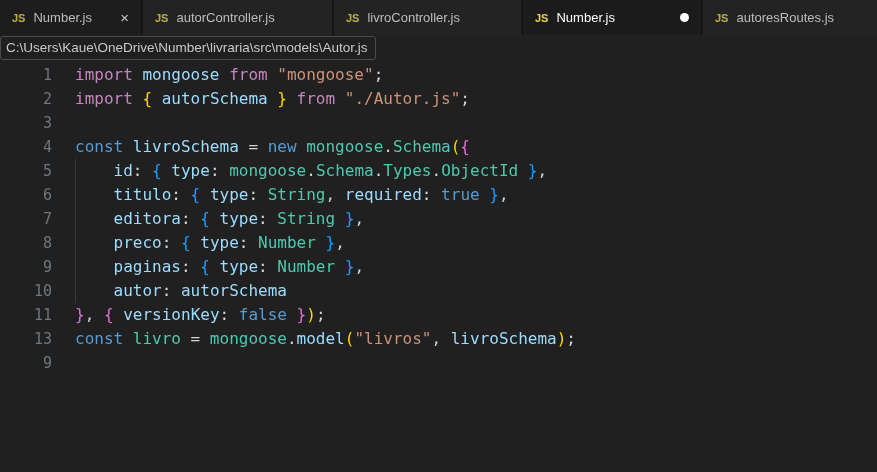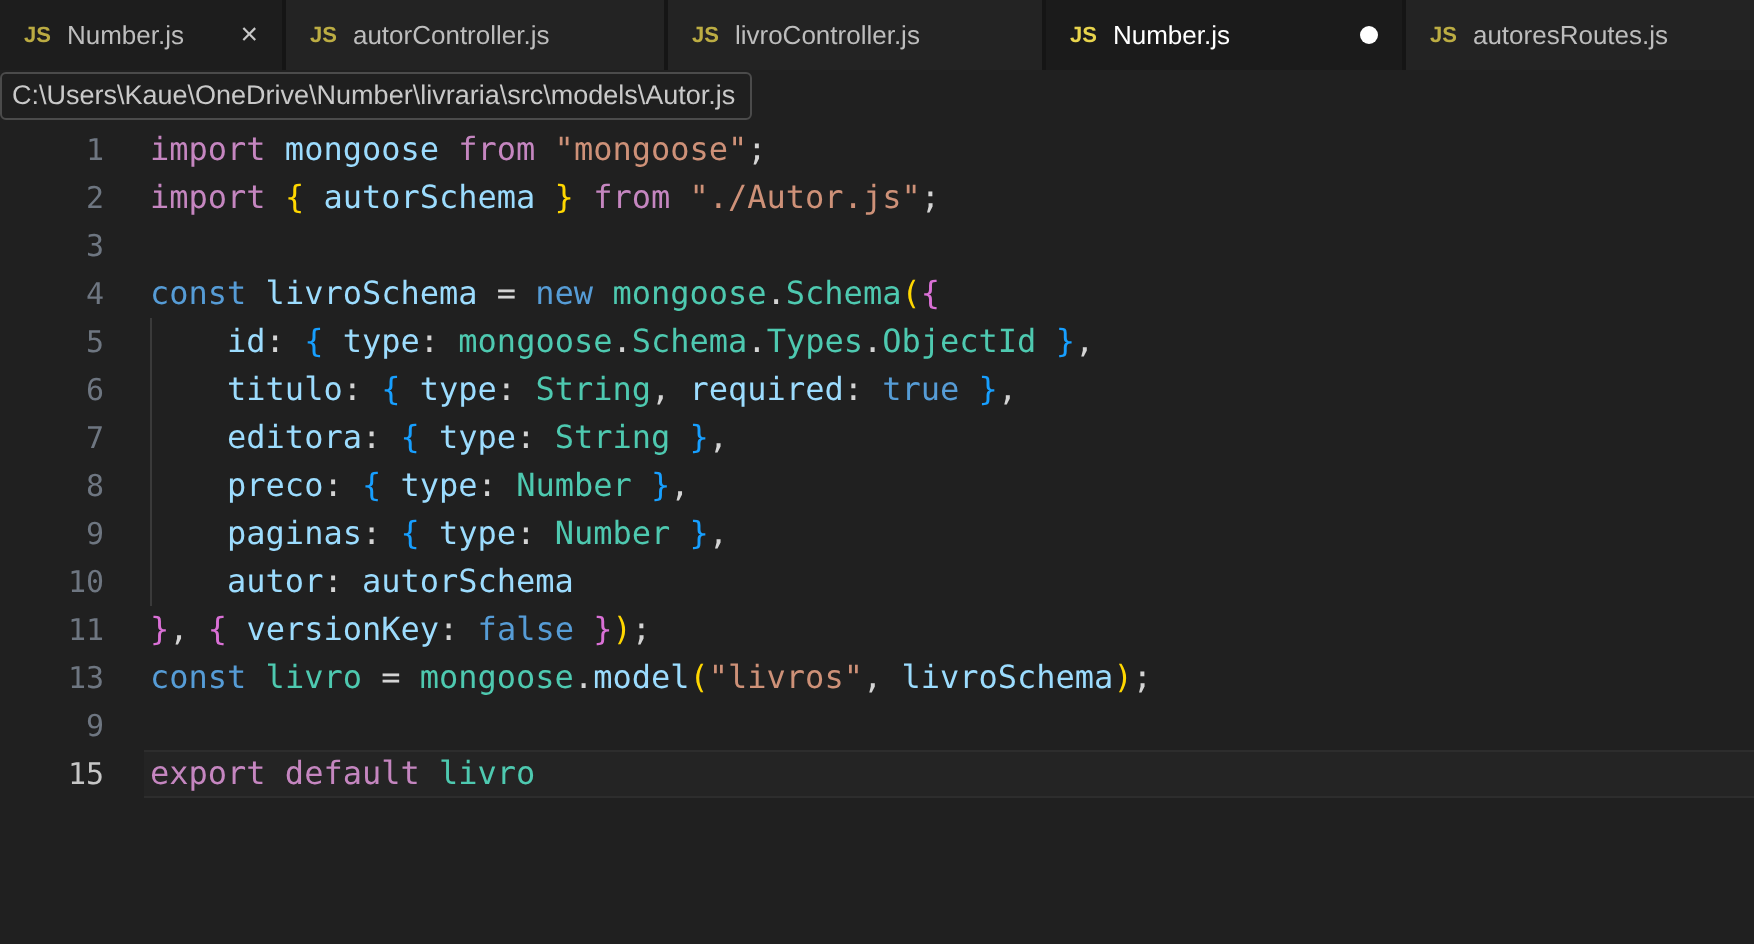--- a/index.html
+++ b/index.html
@@ -96,17 +96,16 @@
       <div class="row"><span class="num">4</span><span class="code"><span style="color: rgb(86, 156, 214);">const</span><span style="color: rgb(156, 220, 254);"> livroSchema</span><span style="color: rgb(212, 212, 212);"> =</span><span style="color: rgb(86, 156, 214);"> new</span><span style="color: rgb(78, 201, 176);"> mongoose</span><span style="color: rgb(212, 212, 212);">.</span><span style="color: rgb(78, 201, 176);">Schema</span><span style="color: rgb(255, 215, 0);">(</span><span style="color: rgb(218, 112, 214);">{</span></span></div>
       <div class="row"><span class="num">5</span><span class="code"><span style="color: rgb(156, 220, 254);">    id</span><span style="color: rgb(212, 212, 212);">:</span><span style="color: rgb(212, 212, 212);"> </span><span style="color: rgb(23, 159, 255);">{</span><span style="color: rgb(156, 220, 254);"> type</span><span style="color: rgb(212, 212, 212);">:</span><span style="color: rgb(78, 201, 176);"> mongoose</span><span style="color: rgb(212, 212, 212);">.</span><span style="color: rgb(78, 201, 176);">Schema</span><span style="color: rgb(212, 212, 212);">.</span><span style="color: rgb(78, 201, 176);">Types</span><span style="color: rgb(212, 212, 212);">.</span><span style="color: rgb(78, 201, 176);">ObjectId</span><span style="color: rgb(212, 212, 212);"> </span><span style="color: rgb(23, 159, 255);">}</span><span style="color: rgb(212, 212, 212);">,</span></span></div>
       <div class="row"><span class="num">6</span><span class="code"><span style="color: rgb(156, 220, 254);">    titulo</span><span style="color: rgb(212, 212, 212);">:</span><span style="color: rgb(212, 212, 212);"> </span><span style="color: rgb(23, 159, 255);">{</span><span style="color: rgb(156, 220, 254);"> type</span><span style="color: rgb(212, 212, 212);">:</span><span style="color: rgb(78, 201, 176);"> String</span><span style="color: rgb(212, 212, 212);">,</span><span style="color: rgb(156, 220, 254);"> required</span><span style="color: rgb(212, 212, 212);">:</span><span style="color: rgb(86, 156, 214);"> true</span><span style="color: rgb(212, 212, 212);"> </span><span style="color: rgb(23, 159, 255);">}</span><span style="color: rgb(212, 212, 212);">,</span></span></div>
       <div class="row"><span class="num">7</span><span class="code"><span style="color: rgb(156, 220, 254);">    editora</span><span style="color: rgb(212, 212, 212);">:</span><span style="color: rgb(212, 212, 212);"> </span><span style="color: rgb(23, 159, 255);">{</span><span style="color: rgb(156, 220, 254);"> type</span><span style="color: rgb(212, 212, 212);">:</span><span style="color: rgb(78, 201, 176);"> String</span><span style="color: rgb(212, 212, 212);"> </span><span style="color: rgb(23, 159, 255);">}</span><span style="color: rgb(212, 212, 212);">,</span></span></div>
       <div class="row"><span class="num">8</span><span class="code"><span style="color: rgb(156, 220, 254);">    preco</span><span style="color: rgb(212, 212, 212);">:</span><span style="color: rgb(212, 212, 212);"> </span><span style="color: rgb(23, 159, 255);">{</span><span style="color: rgb(156, 220, 254);"> type</span><span style="color: rgb(212, 212, 212);">:</span><span style="color: rgb(78, 201, 176);"> Number</span><span style="color: rgb(212, 212, 212);"> </span><span style="color: rgb(23, 159, 255);">}</span><span style="color: rgb(212, 212, 212);">,</span></span></div>
       <div class="row"><span class="num">9</span><span class="code"><span style="color: rgb(156, 220, 254);">    paginas</span><span style="color: rgb(212, 212, 212);">:</span><span style="color: rgb(212, 212, 212);"> </span><span style="color: rgb(23, 159, 255);">{</span><span style="color: rgb(156, 220, 254);"> type</span><span style="color: rgb(212, 212, 212);">:</span><span style="color: rgb(78, 201, 176);"> Number</span><span style="color: rgb(212, 212, 212);"> </span><span style="color: rgb(23, 159, 255);">}</span><span style="color: rgb(212, 212, 212);">,</span></span></div>
       <div class="row"><span class="num">10</span><span class="code"><span style="color: rgb(156, 220, 254);">    autor</span><span style="color: rgb(212, 212, 212);">:</span><span style="color: rgb(156, 220, 254);"> autorSchema</span></span></div>
       <div class="row"><span class="num">11</span><span class="code"><span style="color: rgb(218, 112, 214);">}</span><span style="color: rgb(212, 212, 212);">,</span><span style="color: rgb(212, 212, 212);"> </span><span style="color: rgb(218, 112, 214);">{</span><span style="color: rgb(156, 220, 254);"> versionKey</span><span style="color: rgb(212, 212, 212);">:</span><span style="color: rgb(86, 156, 214);"> false</span><span style="color: rgb(212, 212, 212);"> </span><span style="color: rgb(218, 112, 214);">}</span><span style="color: rgb(255, 215, 0);">)</span><span style="color: rgb(212, 212, 212);">;</span></span></div>
       <div class="row"><span class="num">13</span><span class="code"><span style="color: rgb(86, 156, 214);">const</span><span style="color: rgb(78, 201, 176);"> livro</span><span style="color: rgb(212, 212, 212);"> =</span><span style="color: rgb(78, 201, 176);"> mongoose</span><span style="color: rgb(212, 212, 212);">.</span><span style="color: rgb(156, 220, 254);">model</span><span style="color: rgb(255, 215, 0);">(</span><span style="color: rgb(206, 145, 120);">"livros"</span><span style="color: rgb(212, 212, 212);">,</span><span style="color: rgb(156, 220, 254);"> livroSchema</span><span style="color: rgb(255, 215, 0);">)</span><span style="color: rgb(212, 212, 212);">;</span></span></div>
       <div class="row"><span class="num">9</span><span class="code"></span></div>
-      <div class="row active"><div class="hl"></div><span class="num">15</span><span class="code"><span style="color: rgb(197, 134, 192);">export</span><span style="color: rgb(197, 134, 192);"> default</span><span style="color: rgb(78, 201, 176);"> livro</span></span></div>
     </div>
 </div>
 
 <div class="tooltip">C:\Users\Kaue\OneDrive\Number\livraria\src\models\Autor.js</div>
 
 </body></html>

